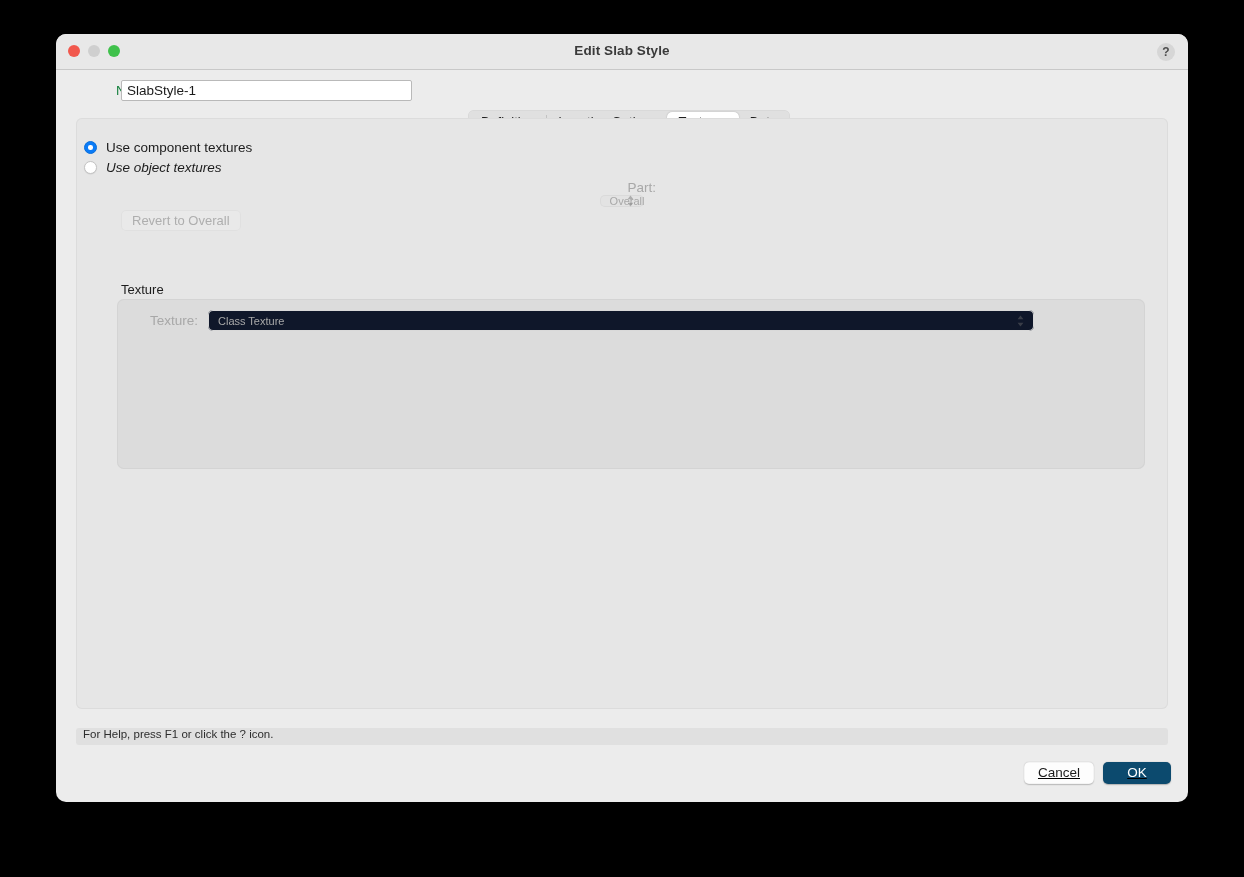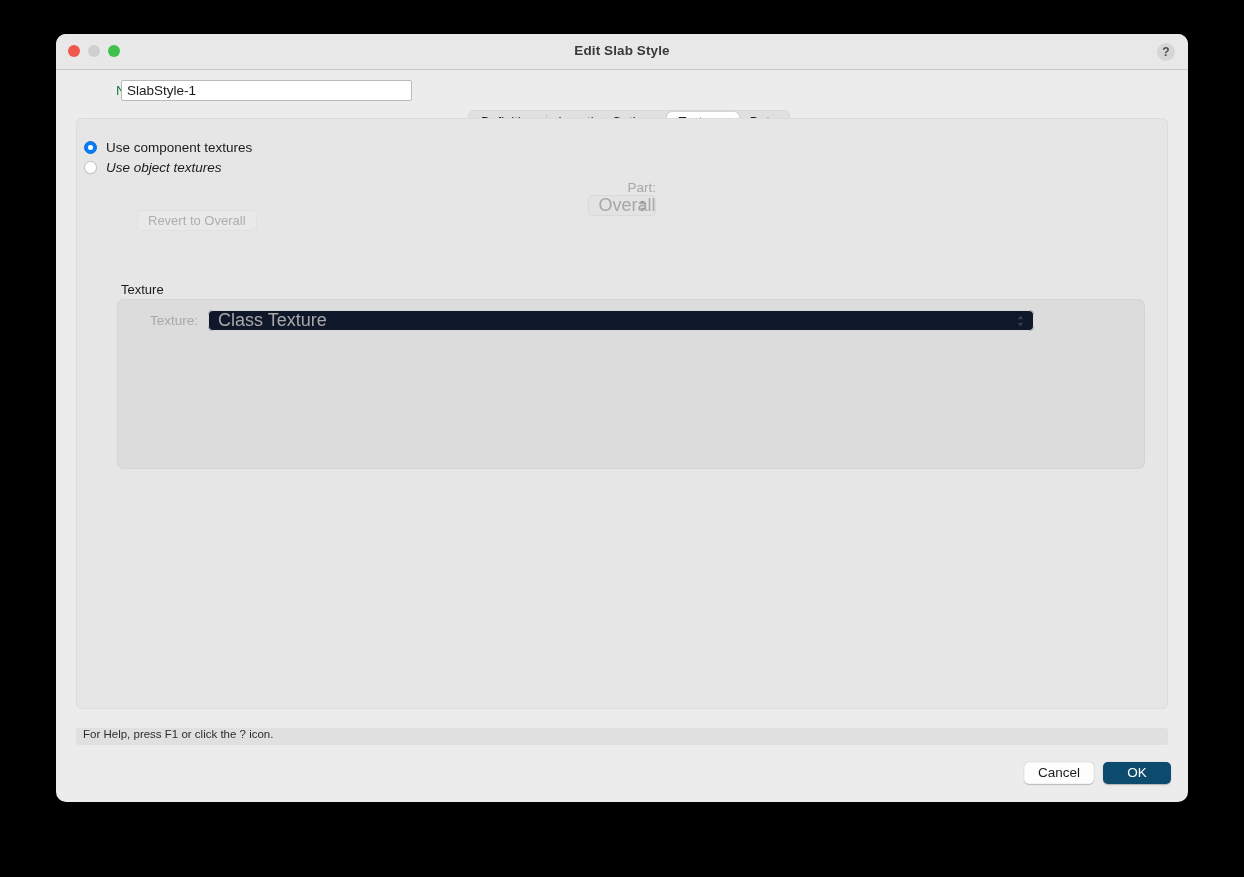--- a/index.html
+++ b/index.html
@@ -224,37 +224,37 @@
     height: 21px;
     background: #e3e3e3;
     border-radius: 5px;
     box-shadow: inset 0 0 0 1px #dadada;
     position: relative;
     display: flex;
     align-items: center;
   }
   .popup-value {
     padding-left: 10px;
-    font-size: 18px;
+    font-size: 11px;
     color: #a8a8a8;
   }
   .chev {
     position: absolute;
     right: 9px;
     top: 50%;
     transform: translateY(-50%);
     width: 9px;
     height: 14px;
     opacity: 0.45;
   }
 
   
   .revert-btn {
     position: absolute;
-    left: 61px;
+    left: 45px;
     top: 92px;
     height: 21px;
     line-height: 21px;
     padding: 0 11px;
     font-size: 13px;
     color: #aeaeae;
     background: #e9e9e9;
     border-radius: 5px;
     box-shadow: inset 0 0 0 1px #e0e0e0;
     cursor: default;
@@ -318,20 +318,21 @@
   }
 
   
   .footer {
     position: absolute;
     right: 17px;
     top: 728px;
     display: flex;
     gap: 9px;
     align-items: center;
+    text-decoration: underline;
   }
   .btn {
     height: 22px;
     min-width: 68px;
     line-height: 22px;
     text-align: center;
     padding: 0 14px;
     font-size: 13.5px;
     border-radius: 5px;
     cursor: default;

